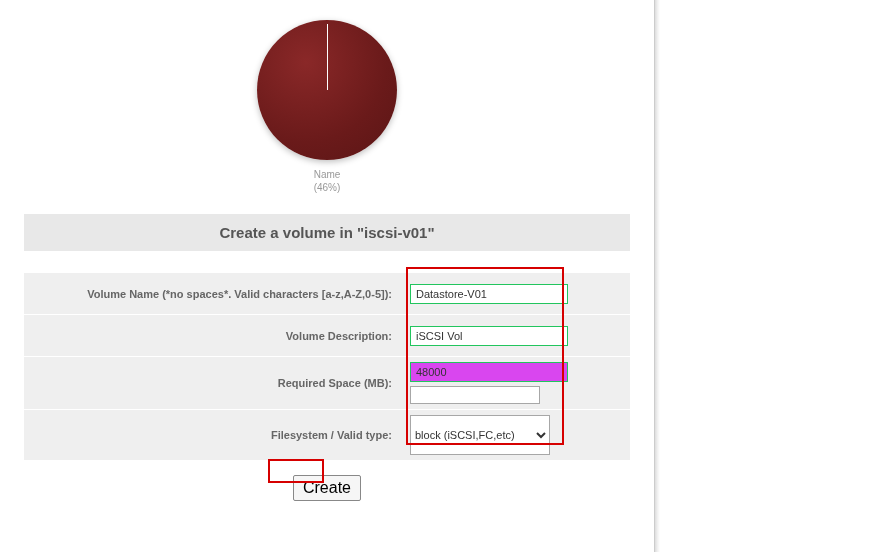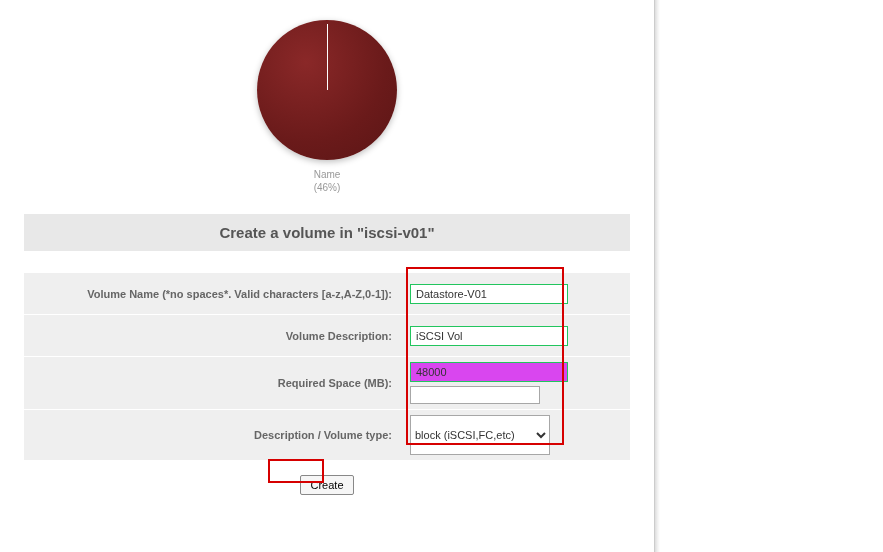--- a/index.html
+++ b/index.html
@@ -131,21 +131,21 @@
       font-family: Arial, sans-serif;
       color: #333;
       background: #fff;
     }
     .btn-row {
       text-align: center;
       padding: 14px 0;
     }
     .btn-create {
       padding: 3px 9px;
-      font-size: 11px;
+      font-size: 16px;
       font-family: Arial, sans-serif;
       background: #f6f6f6;
       border: 1px solid #888;
       border-radius: 2px;
       cursor: pointer;
     }
   </style>
 </head>
 <body>
 
@@ -160,21 +160,21 @@
   </div>
 
   <div class="section-header">Create a volume in "iscsi-v01"</div>
 
   <div class="form-wrap">
 
     <div class="highlight-box highlight-fields"></div>
     <div class="highlight-box highlight-create"></div>
 
     <div class="form-row">
-      <div class="form-label">Volume Name (*no spaces*. Valid characters [a-z,A-Z,0-1]):</div>
+      <div class="form-label">Volume Name (*no spaces*. Valid characters [a-z,A-Z,0-5]):</div>
       <div class="form-field">
         <input type="text" value="Datastore-V01" style="">
       </div>
     </div>
 
     <div class="form-row">
       <div class="form-label">Volume Description:</div>
       <div class="form-field">
         <input type="text" value="iSCSI Vol" style="">
       </div>
@@ -182,21 +182,21 @@
 
     <div class="form-row tall">
       <div class="form-label">Required Space (MB):</div>
       <div class="form-field">
         <input type="text" class="num" value="48000" style=""><br>
         <input type="text" class="slider-placeholder" readonly="" style="">
       </div>
     </div>
 
     <div class="form-row">
-      <div class="form-label">Description / Volume type:</div>
+      <div class="form-label">Filesystem / Valid type:</div>
       <div class="form-field">
         <select>
           <option>block (iSCSI,FC,etc)</option>
         </select>
       </div>
     </div>
 
     <div class="btn-row">
       <button class="btn-create">Create</button>
     </div>

